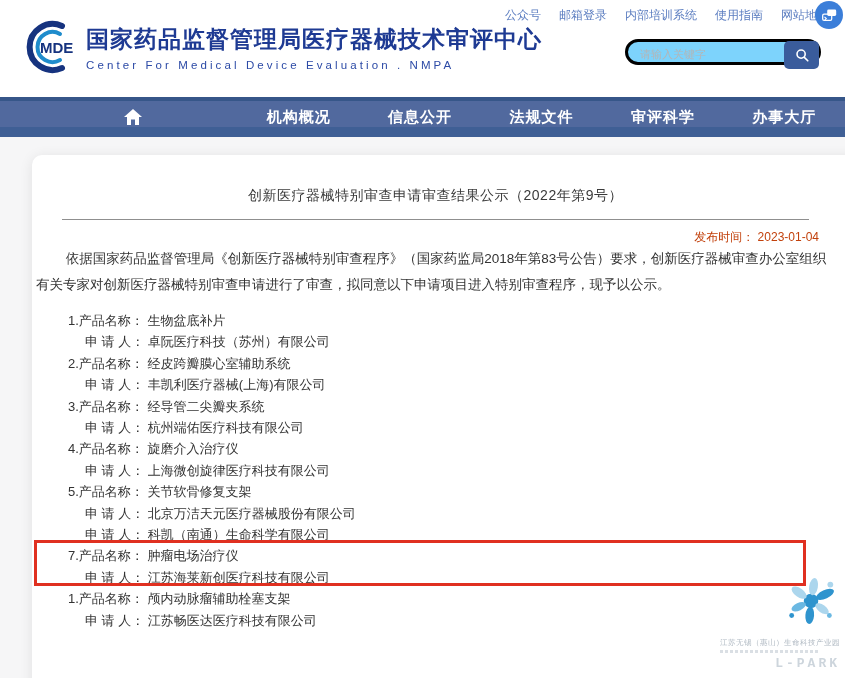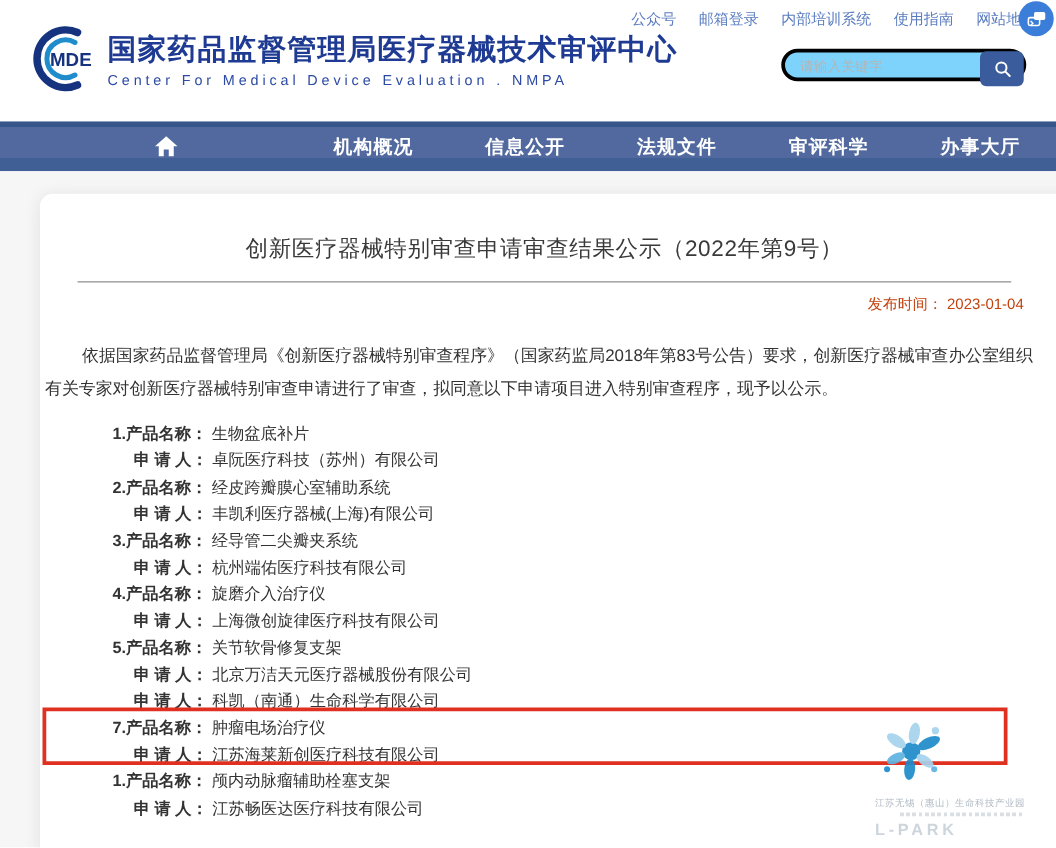--- a/index.html
+++ b/index.html
@@ -38,39 +38,39 @@
   .nav-item { flex:1; display:flex; align-items:center; justify-content:center;
     color:#fff; font-size:15px; font-weight:bold; letter-spacing:1px; cursor:pointer; }
 
   
   .main { position:relative; width:845px; height:541px; background:#f6f6f7; }
   .content-card { position:absolute; left:32px; top:18px; right:-20px; bottom:-20px;
     background:#fff; border-top-left-radius:10px;
     box-shadow:0 2px 14px rgba(0,0,0,0.09); }
 
   .article { padding:32px 30px 0 4px; }
-  .article-title { text-align:center; font-size:18px; color:#3a3a3a;
+  .article-title { text-align:center; font-size:14px; color:#3a3a3a;
     font-weight:500; letter-spacing:0.5px; }
   .title-divider { margin:14px 26px 0 26px; border-bottom:1px solid #8f8f8f; }
   .publish-line { text-align:right; margin-top:9px; padding-right:16px;
     font-size:12px; color:#c2410c; }
-  .intro { margin-top:20px; font-size:13.5px; color:#333; line-height:26px;
+  .intro { font-size:13.5px; color:#333; line-height:26px;
     text-indent:2.2em; padding-right:4px; }
 
   .item-list { margin-top:12px; padding-left:32px; font-size:13px; color:#333; }
   .list-item { position:relative; }
   .line { line-height:21.4px; white-space:nowrap; }
-  .line .lbl { font-weight:bold;margin-left:22px; }
+  .line .lbl { font-weight:normal; }
   .applicant-line { padding-left:17px; }
   .red-frame { position:absolute; left:-34px; right:29px; top:-5px; bottom:2px;
     border:3px solid #e03020; pointer-events:none; }
 
   
   .watermark { position:absolute; left:700px; top:434px; width:140px;
-    text-align:left; opacity:0.92; }
+    text-align:right; opacity:0.92;font-family:Liberation Mono, monospace; }
   .watermark-text { font-size:7.5px; color:#a9b3bd; margin-top:4px; letter-spacing:0.5px; }
   .watermark-subline { height:3px; width:100px; margin:2px auto 0 auto;
     background:repeating-linear-gradient(90deg,#d7dde2 0 3px, transparent 3px 5px); }
   .watermark-brand { font-size:13px; font-weight:bold; color:#c9d2da;
     letter-spacing:3px; margin-top:3px; }
 </style>
 </head>
 <body>
 
 <div class="header">

